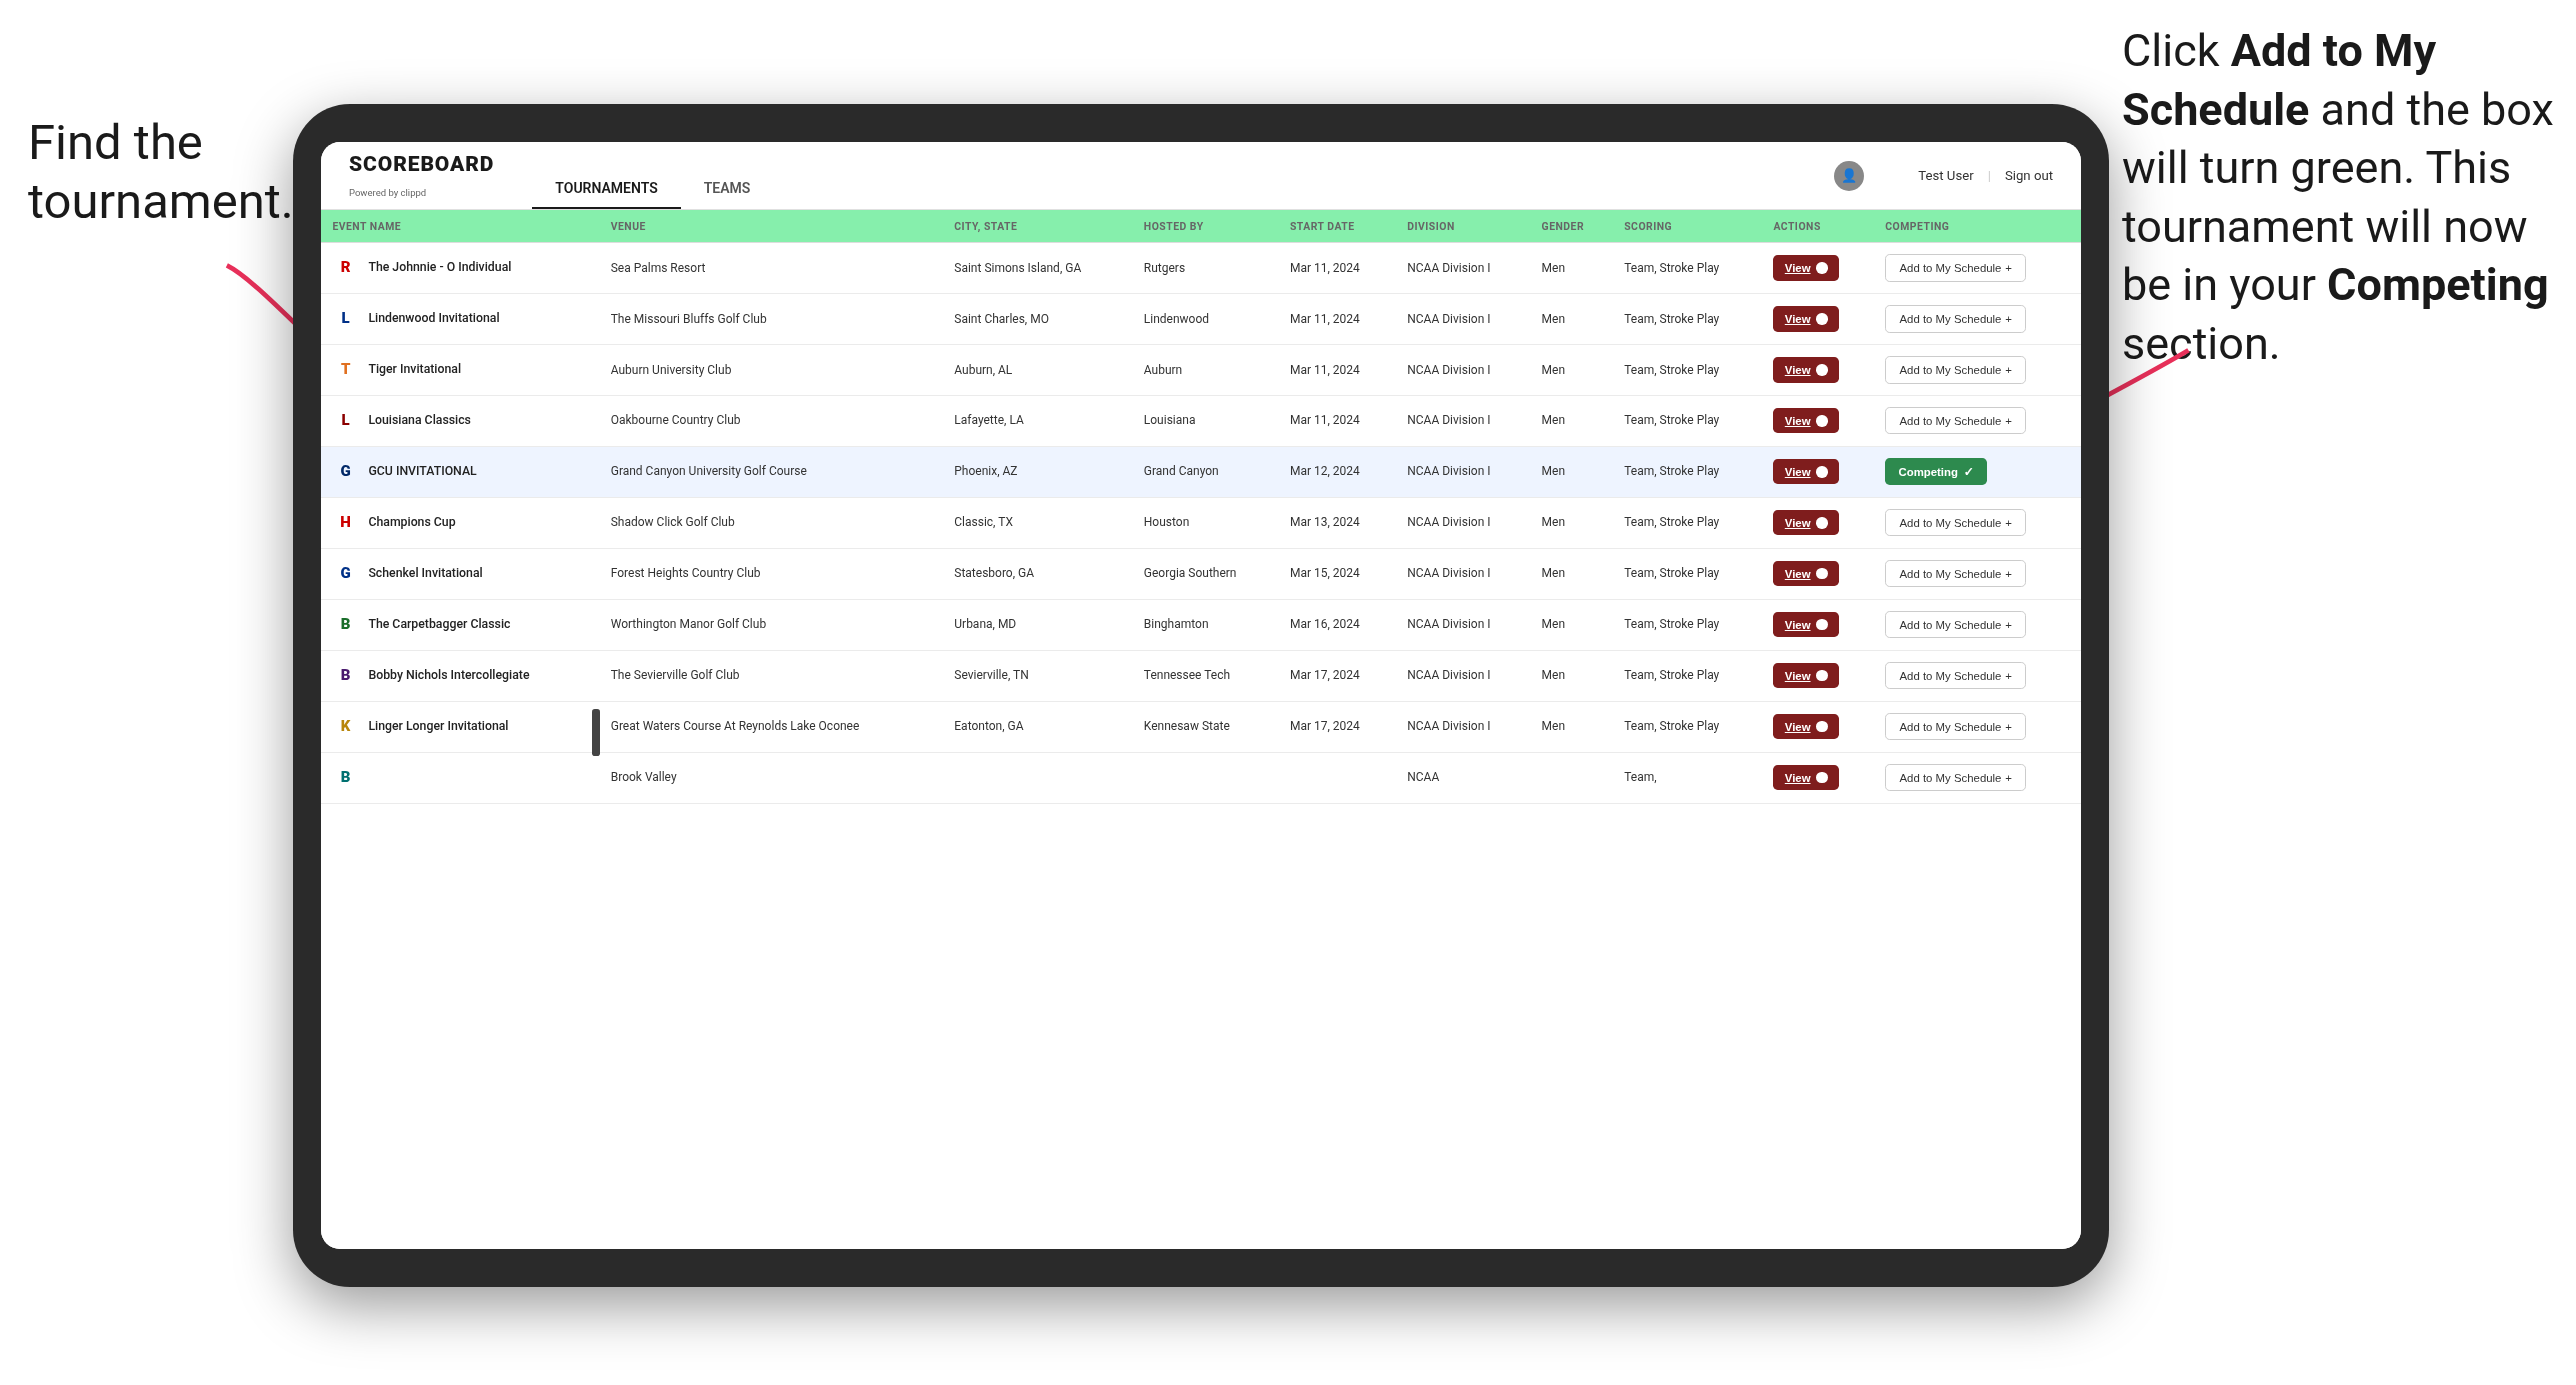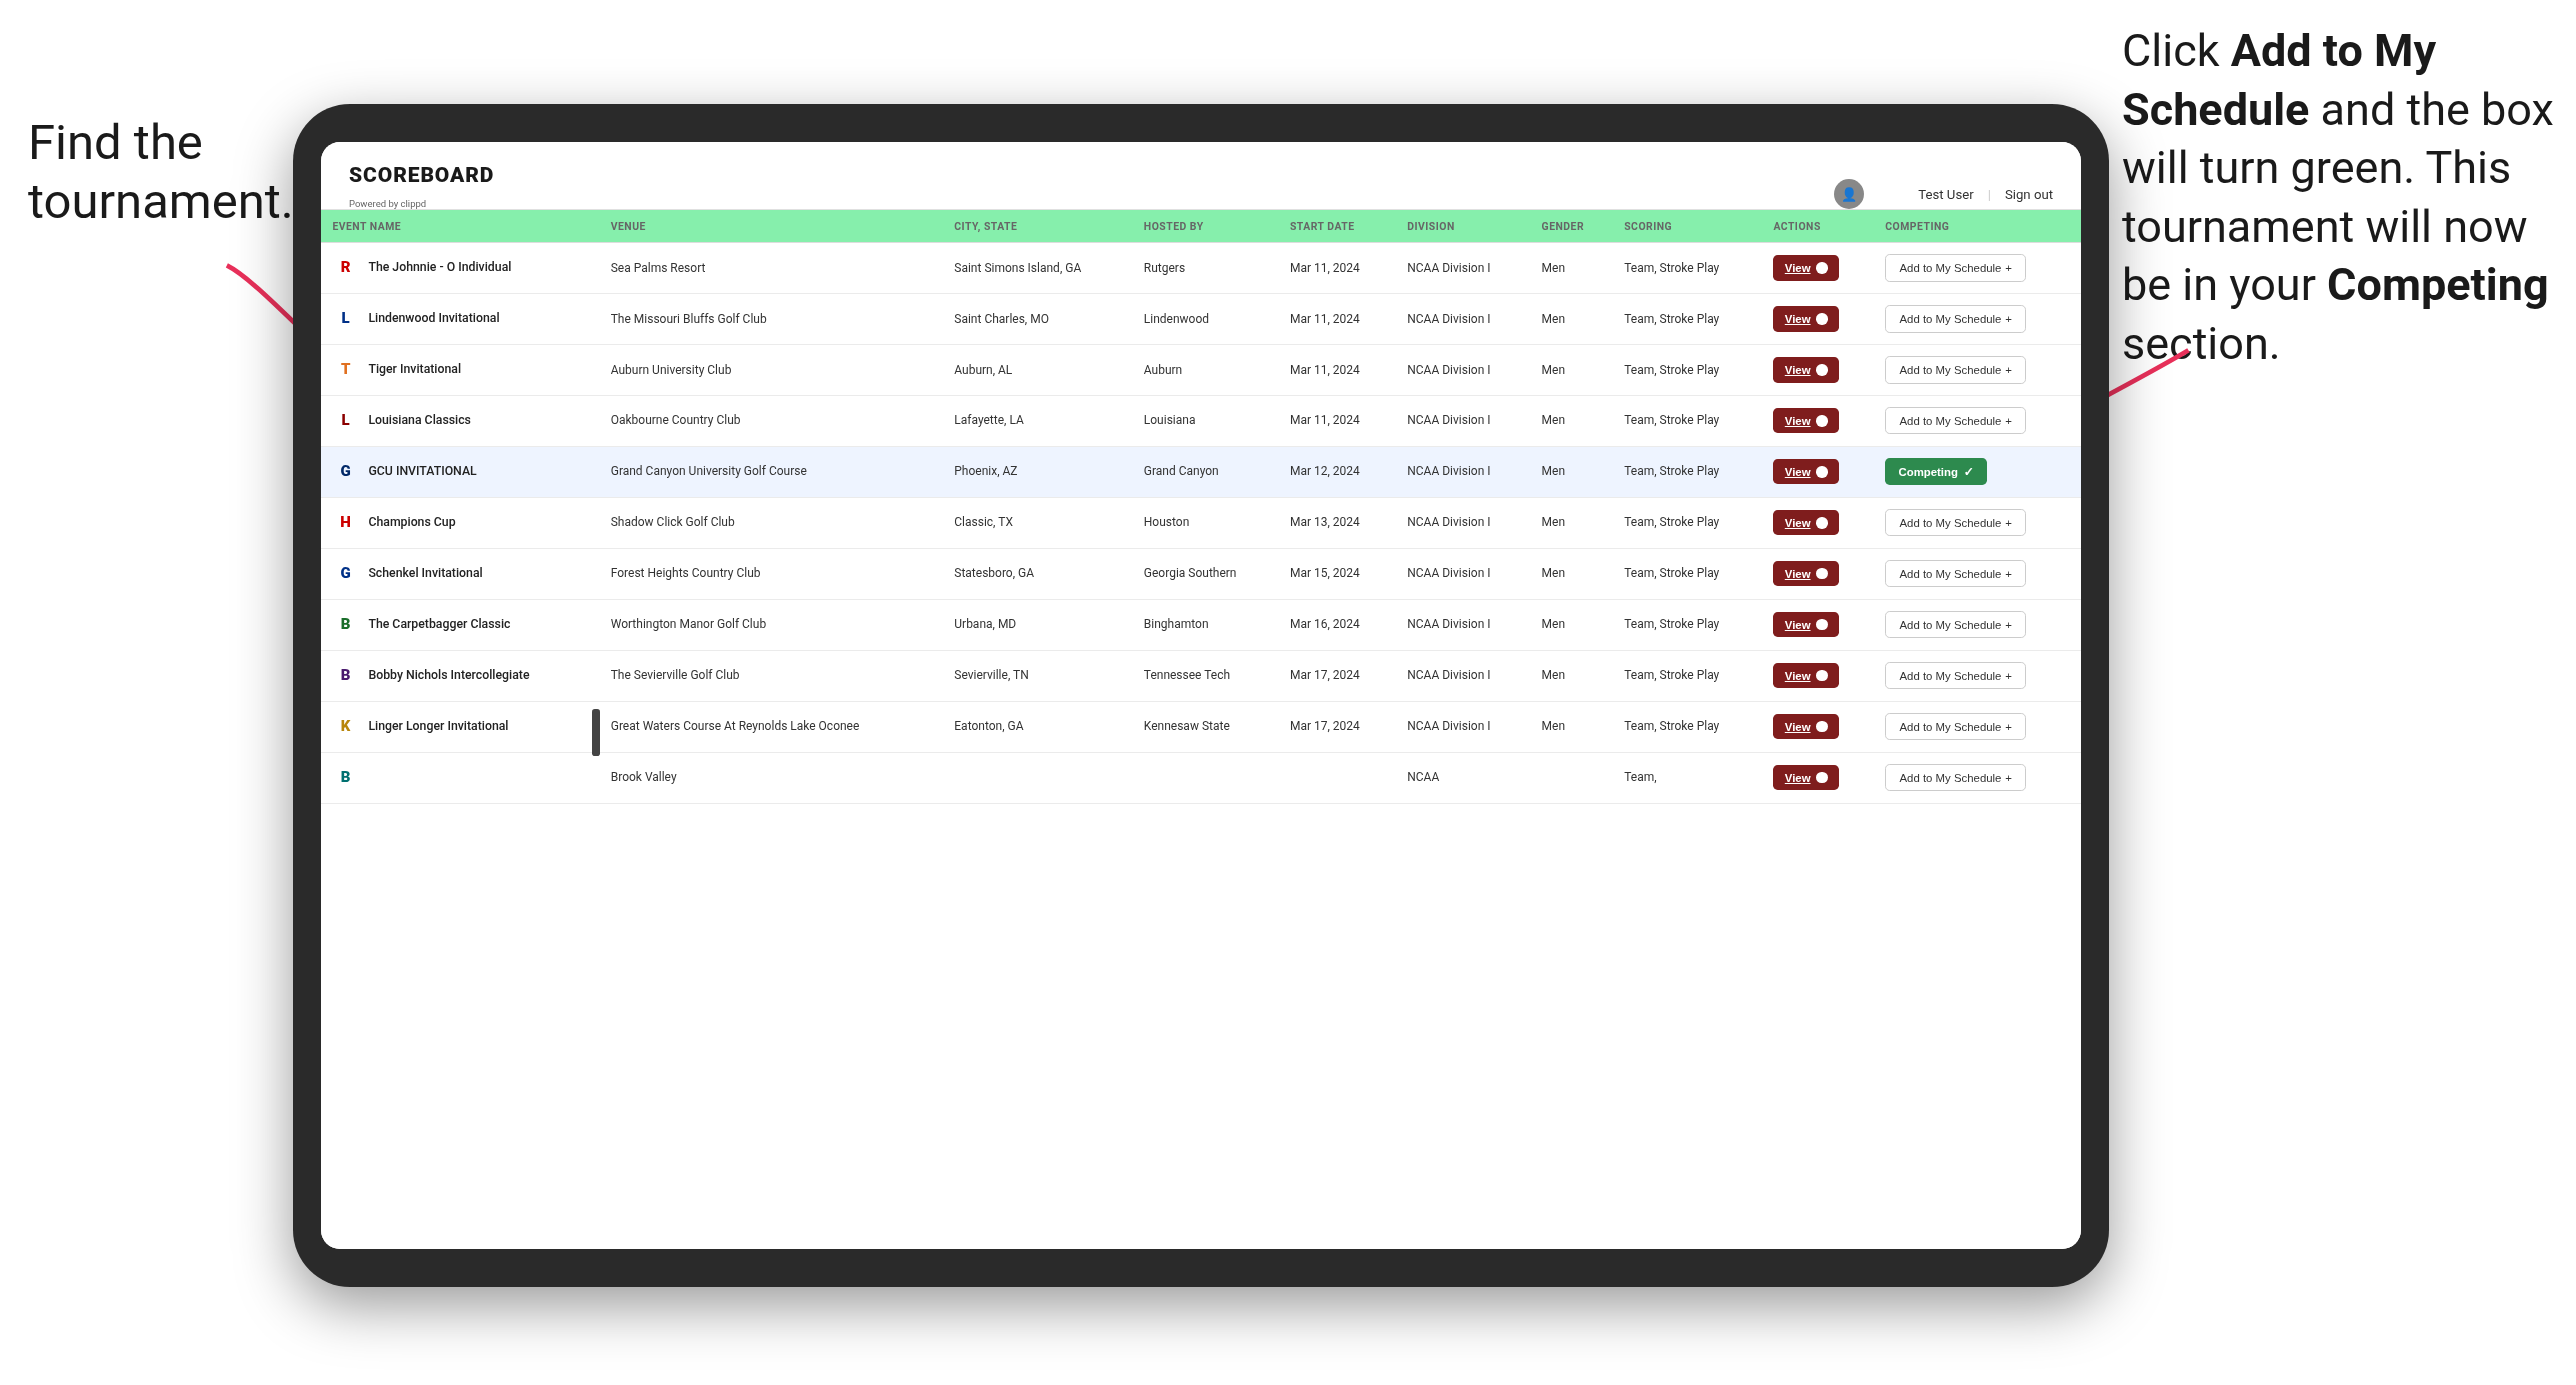--- a/index.html
+++ b/index.html
@@ -74,21 +74,21 @@
       background: #444;
       border-radius: 2.8px;
     }
 
     
     .app-header {
       background: #ffffff;
       border-bottom: 1.9px solid #e0e0e0;
       padding: 0 28px;
       display: flex;
-      align-items: flex-end;
+      align-items: center;
       height: 68px;
       flex-shrink: 0;
     }
 
     .logo-area {
       display: flex;
       flex-direction: column;
       margin-right: 38px;
     }
 
@@ -357,20 +357,24 @@
   <div class="tablet-side-btn"></div>
 
   <div class="tablet-screen">
 
     <div class="app-header">
       <div class="logo-area">
         <span class="logo-text">SCOREBOARD</span>
         <span class="logo-sub">Powered by clippd</span>
       </div>
 
+      <nav class="nav-tabs">
+        <a class="nav-tab active">TOURNAMENTS</a>
+        <a class="nav-tab">TEAMS</a>
+      </nav>
 
       <div class="header-right">
         <div class="user-icon">👤</div>
         <span class="user-name">Test User</span>
         <span class="divider-v">|</span>
         <span class="sign-out">Sign out</span>
       </div>
     </div>
 
     <div class="table-container">

